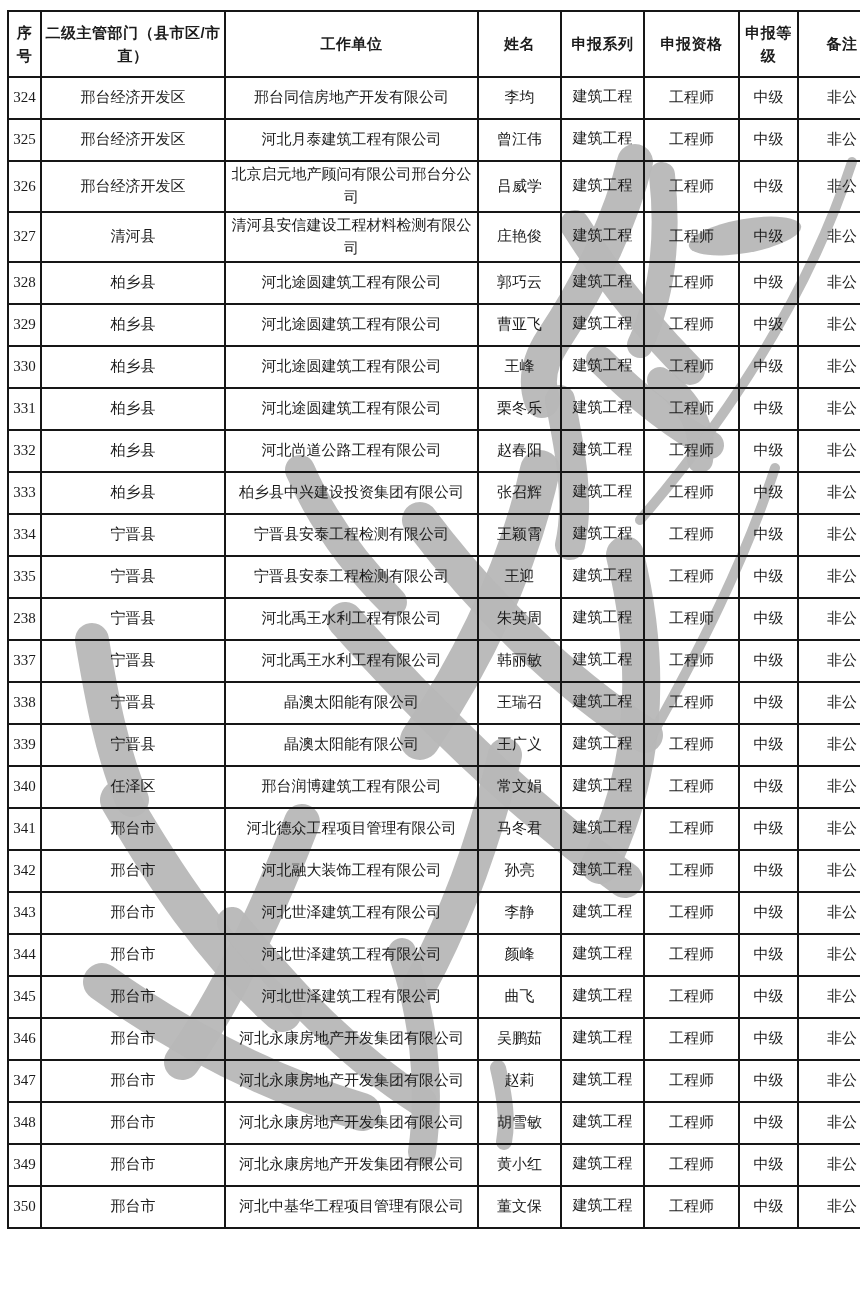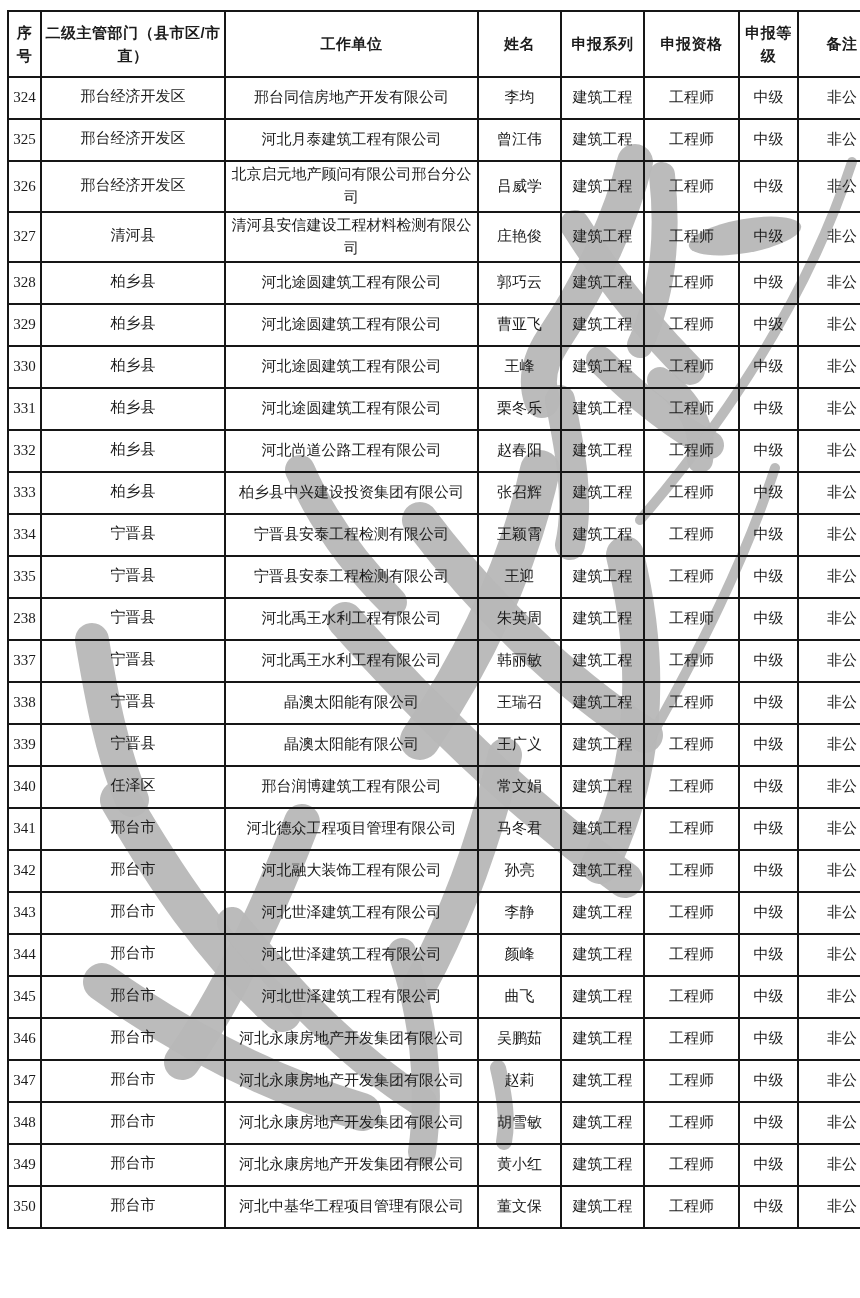--- a/index.html
+++ b/index.html
@@ -32,24 +32,24 @@
   }
   table.doc thead th{
     font-family:"Liberation Sans","DejaVu Sans",sans-serif;
     font-weight:bold;
     height:62px;
     font-size:15px;
     letter-spacing:0.5px;
   }
   table.doc tbody td{height:38px;}
   .col-no{width:33px;}
-  .col-dept{width:184px;font-family:Liberation Mono, monospace;}
+  .col-dept{width:184px;}
   .col-unit{width:253px;}
   .col-name{width:83px;margin-left:19px;}
-  .col-series{width:83px;}
+  .col-series{width:83px;font-family:Liberation Mono, monospace;}
   .col-qual{width:95px;}
   .col-level{width:59px;}
   .col-note{width:88px;}
 </style>
 </head>
 <body>
 
 <svg class="watermark" viewBox="0 0 860 1298" xmlns="http://www.w3.org/2000/svg">
   <g fill="none" stroke="#b7b7b7" stroke-opacity="0.95" stroke-linecap="round">
 

